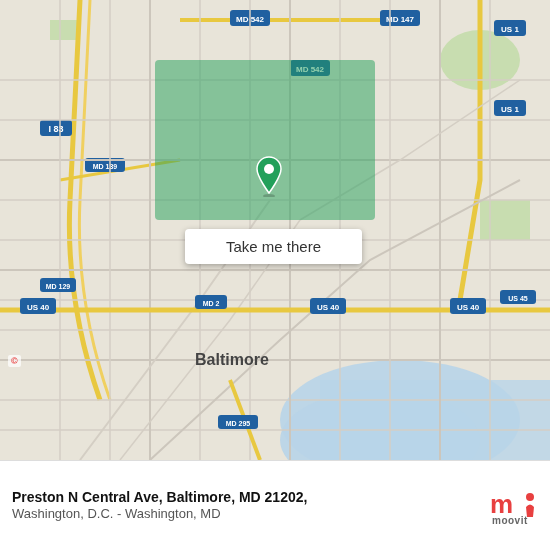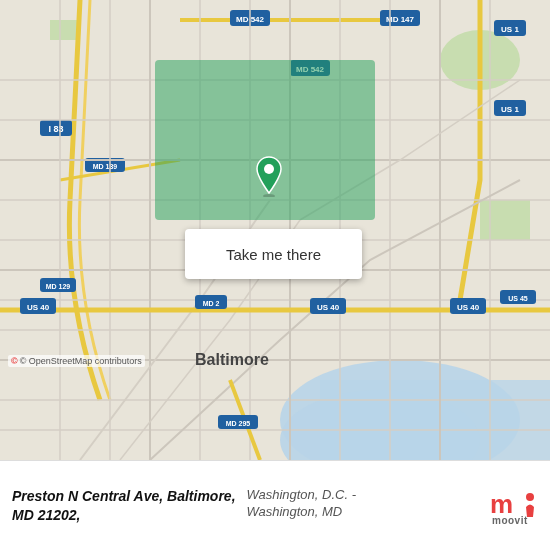--- a/index.html
+++ b/index.html
@@ -30,21 +30,21 @@
       width: 100%;
       height: 100%;
     }
 
     
     .take-me-there-btn {
       position: absolute;
       top: 229px;
       left: 185px;
       width: 177px;
-      height: 50px;
+      height: 35px;
       background: white;
       border: none;
       border-radius: 4px;
       font-size: 15px;
       font-weight: 500;
       color: #333;
       cursor: pointer;
       box-shadow: 0 2px 6px rgba(0,0,0,0.3);
       display: flex;
       align-items: center;
@@ -80,22 +80,22 @@
       right: 12px;
       top: 50%;
       transform: translateY(-50%);
       display: flex;
       flex-direction: column;
       align-items: center;
     }
 
     .address-section {
       display: flex;
+      flex-direction: column;
       max-width: 400px;
-      font-style: italic;
     }
 
     .address-main {
       font-size: 14px;
       font-weight: 600;
       color: #111;
       line-height: 1.3;
     }
 
     .address-sub {
@@ -228,21 +228,20 @@
         <circle cx="16" cy="14" r="5" fill="white"></circle>
       </svg>
     </div>
 
     
     <button class="take-me-there-btn">Take me there</button>
 
     
     <div class="osm-credit">
       <span class="osm-logo">©</span>
-      <span>© OpenStreetMap contributors</span>
     </div>
   </div>
 
   <div class="bottom-bar">
     <div class="address-section">
       <span class="address-main">Preston N Central Ave, Baltimore, MD 21202,</span>
       <span class="address-sub">Washington, D.C. - Washington, MD</span>
     </div>
     <div class="moovit-logo">
       <svg width="48" height="38" viewBox="0 0 48 38" xmlns="http://www.w3.org/2000/svg">

